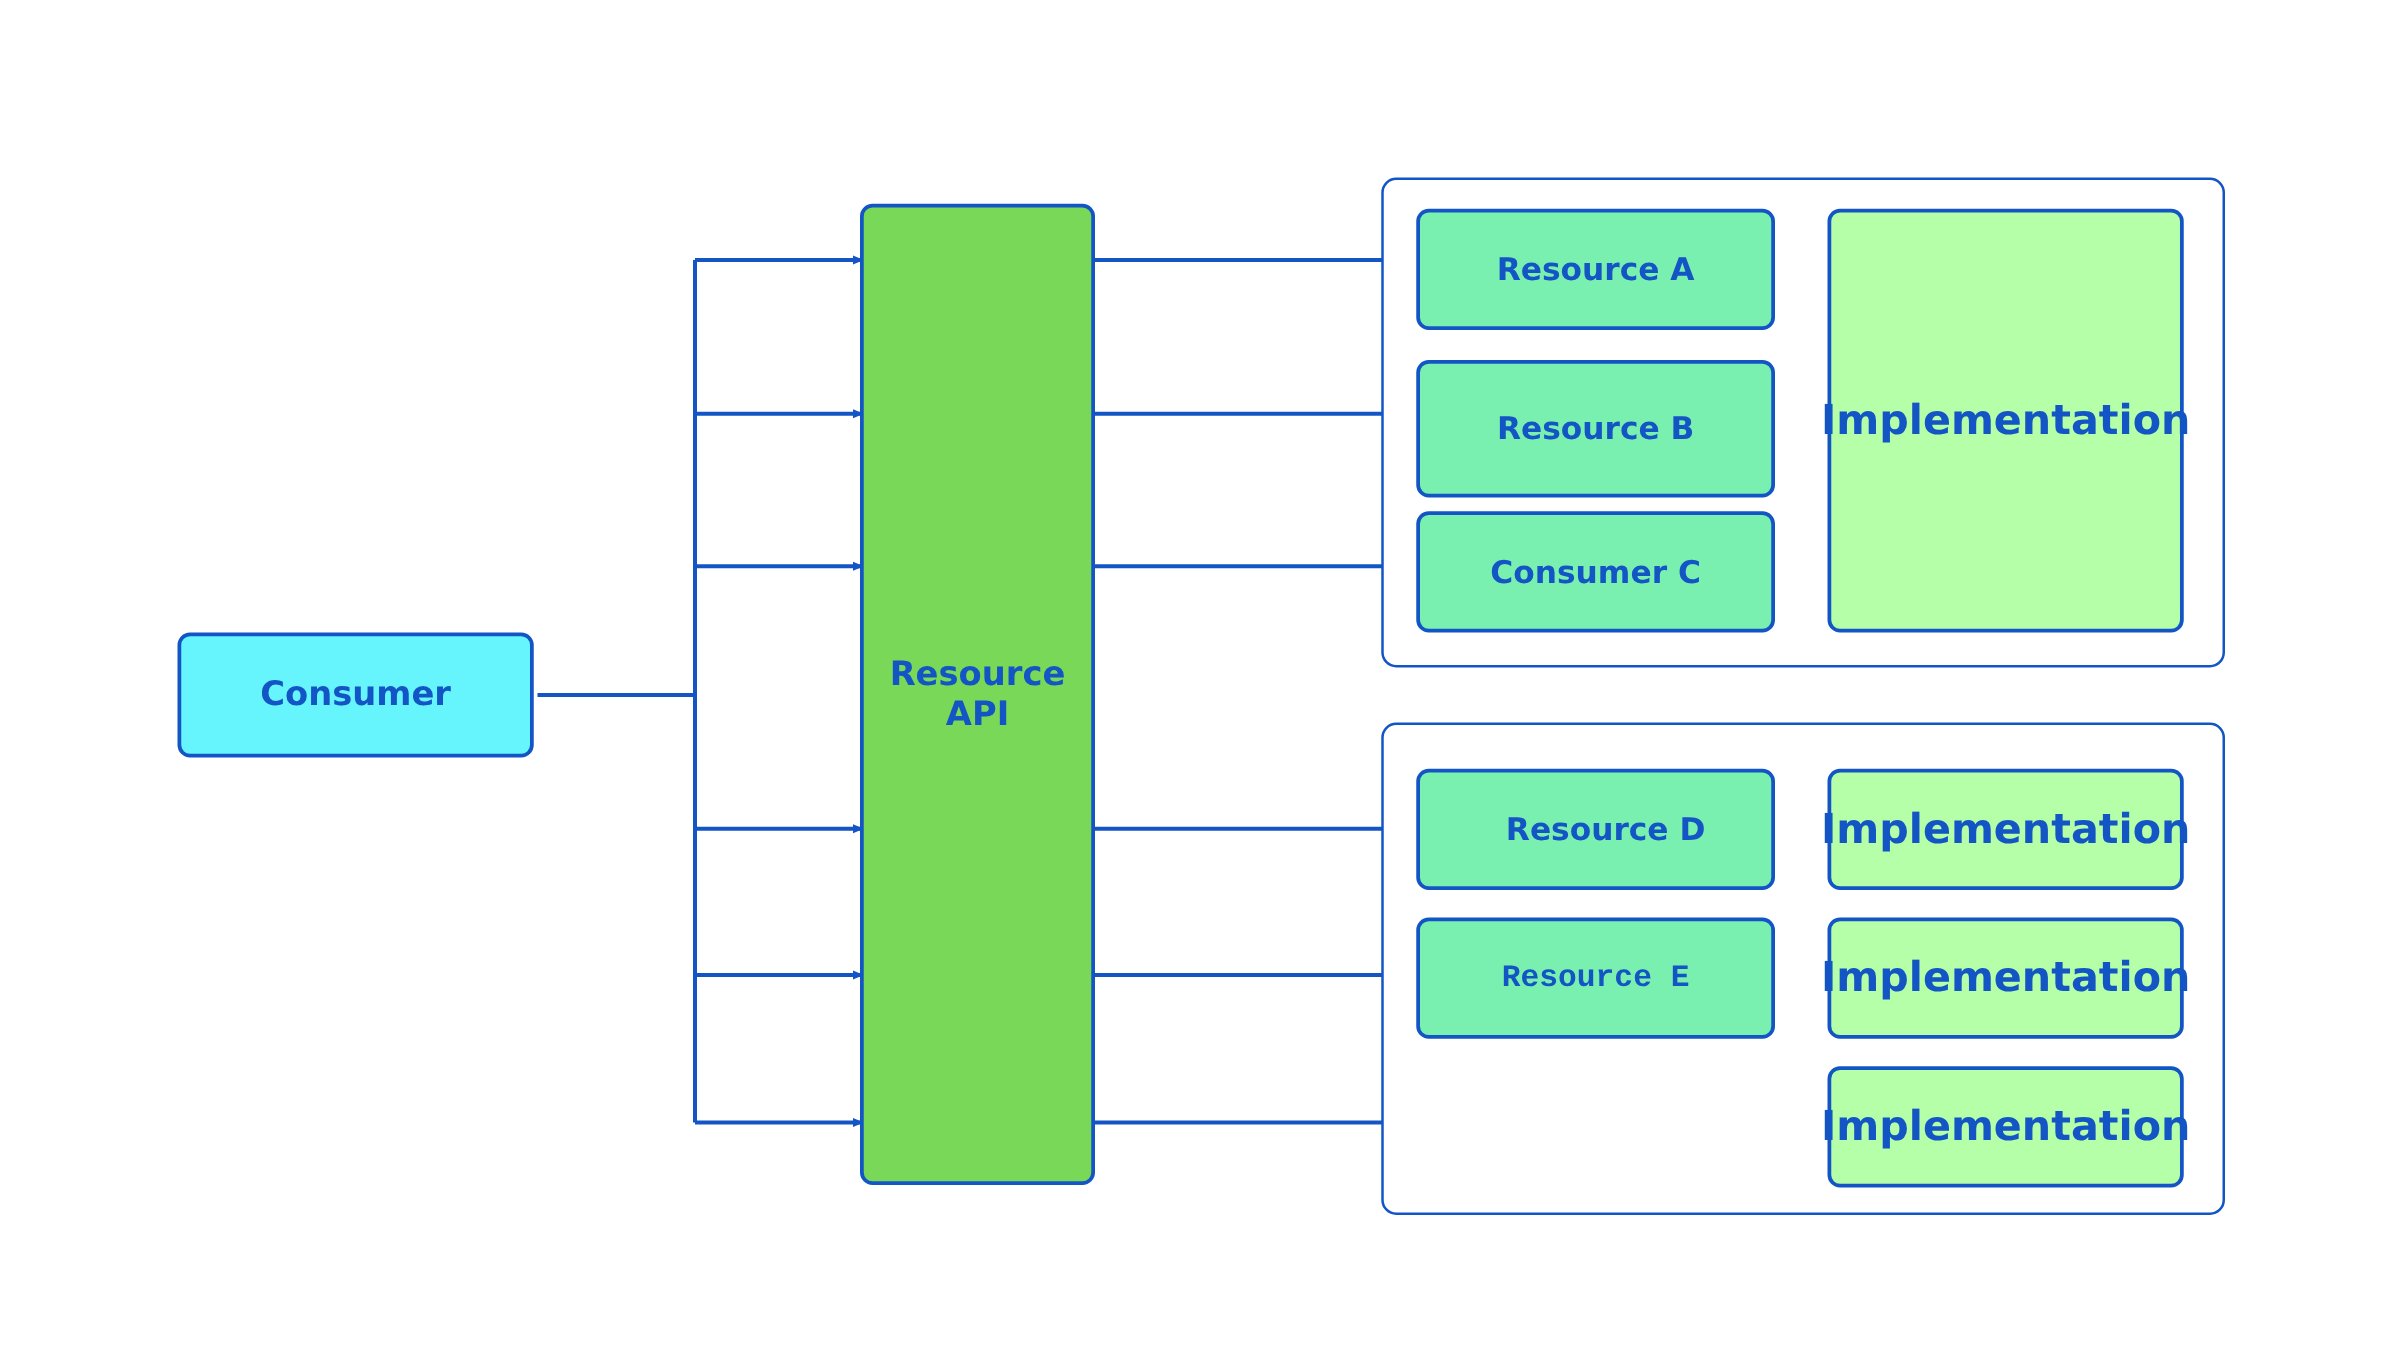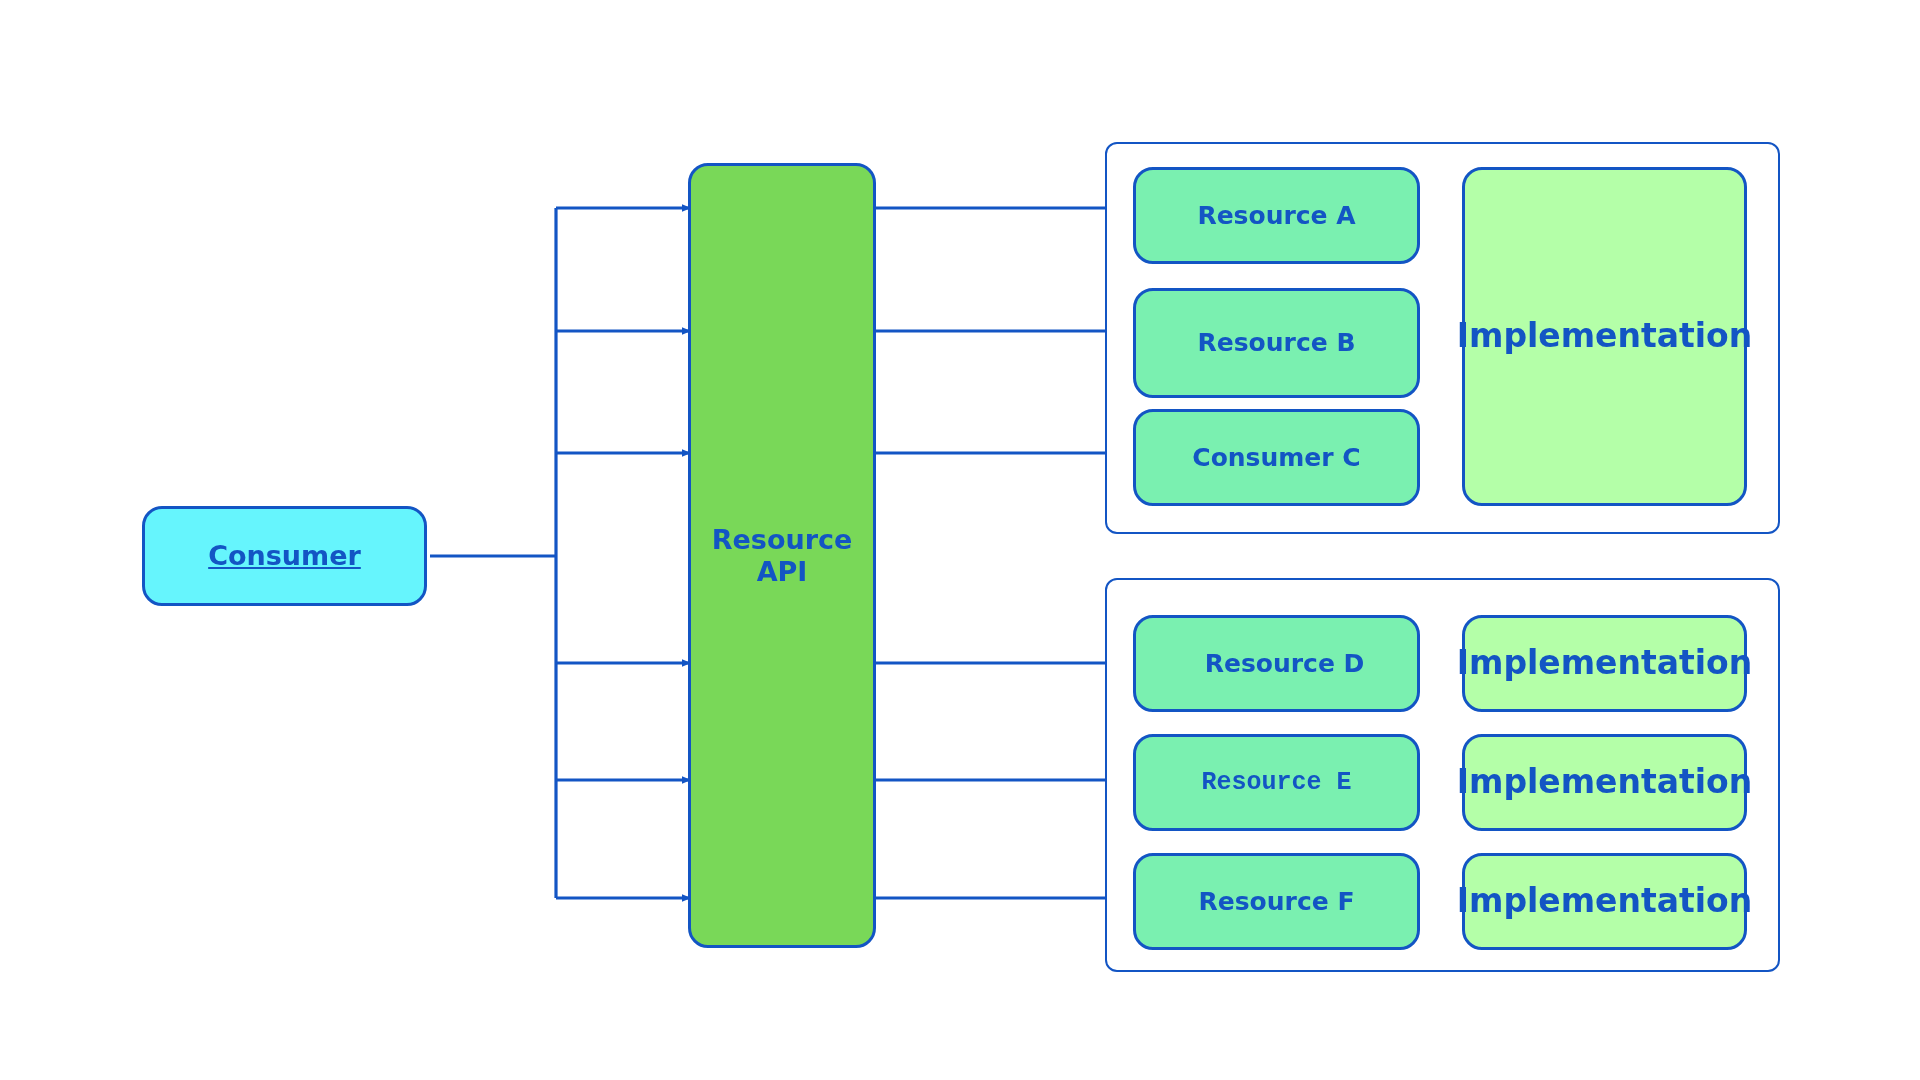--- a/index.html
+++ b/index.html
@@ -28,21 +28,21 @@
   .node {
     position: absolute;
     box-sizing: border-box;
     display: flex;
     align-items: center;
     justify-content: center;
     text-align: center;
     font-weight: bold;
     color: #1355c4;
     border: 3px solid #1355c4;
-    border-radius: 20px;
+    border-radius: 10px;
     line-height: 1.18;
   }
   .consumer {
     background: #66f5fd;
     font-size: 27px;
   }
   .resource-api {
     background: #79d858;
     font-size: 27px;
     z-index: 3;
@@ -108,21 +108,21 @@
     <g stroke="#1355c4" stroke-width="3.2" fill="none">
       <path d="M876,208 L1136,208" marker-end="url(#arrow)"></path>
       <path d="M876,331 L1136,331" marker-end="url(#arrow)"></path>
       <path d="M876,453 L1136,453" marker-end="url(#arrow)"></path>
       <path d="M876,663 L1136,663" marker-end="url(#arrow)"></path>
       <path d="M876,780 L1136,780" marker-end="url(#arrow)"></path>
       <path d="M876,898 L1136,898" marker-end="url(#arrow)"></path>
     </g>
   </svg>
 
-  <div class="node consumer" style="left:142px; top:506px; width:285px; height:100px;text-decoration:underline;">
+  <div class="node consumer" style="left:142px; top:506px; width:285px; height:100px;">
     <span>Consumer</span>
   </div>
 
   <div class="node resource-api" style="left:688px; top:163px; width:188px; height:785px;">
     <span class="api-label">Resource
 API</span>
   </div>
 
   <div class="group-box" style="left:1105px; top:142px; width:675px; height:392px;"></div>
 
@@ -141,23 +141,20 @@
   </div>
 
   <div class="group-box" style="left:1105px; top:578px; width:675px; height:394px;"></div>
 
   <div class="node resource" style="left:1133px; top:615px; width:287px; height:97px;padding-left:16px;">
     <span>Resource D</span>
   </div>
   <div class="node resource" style="left:1133px; top:734px; width:287px; height:97px;font-family:Liberation Mono, monospace;">
     <span>Resource E</span>
   </div>
-  <div class="node resource" style="left:1133px; top:853px; width:287px; height:97px;">
-    <span>Resource F</span>
-  </div>
 
   <div class="node impl" style="left:1462px; top:615px; width:285px; height:97px;">
     <span>Implementation</span>
   </div>
   <div class="node impl" style="left:1462px; top:734px; width:285px; height:97px;">
     <span>Implementation</span>
   </div>
   <div class="node impl" style="left:1462px; top:853px; width:285px; height:97px;">
     <span>Implementation</span>
   </div>

